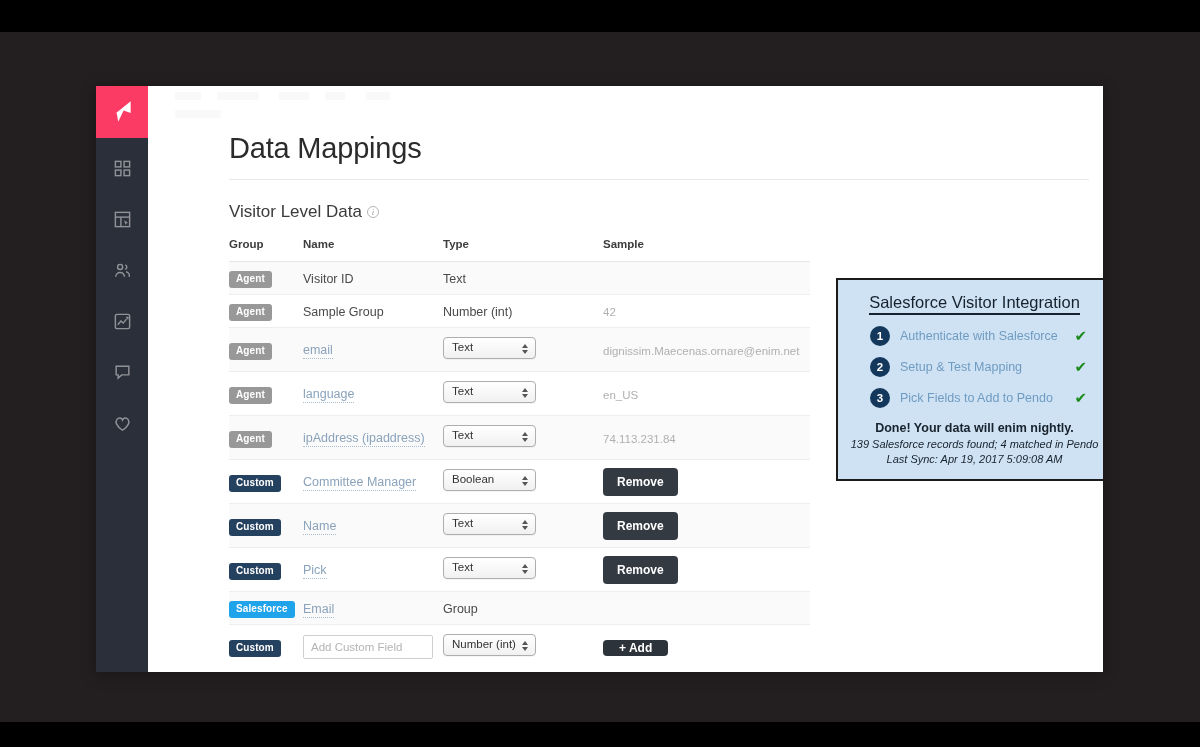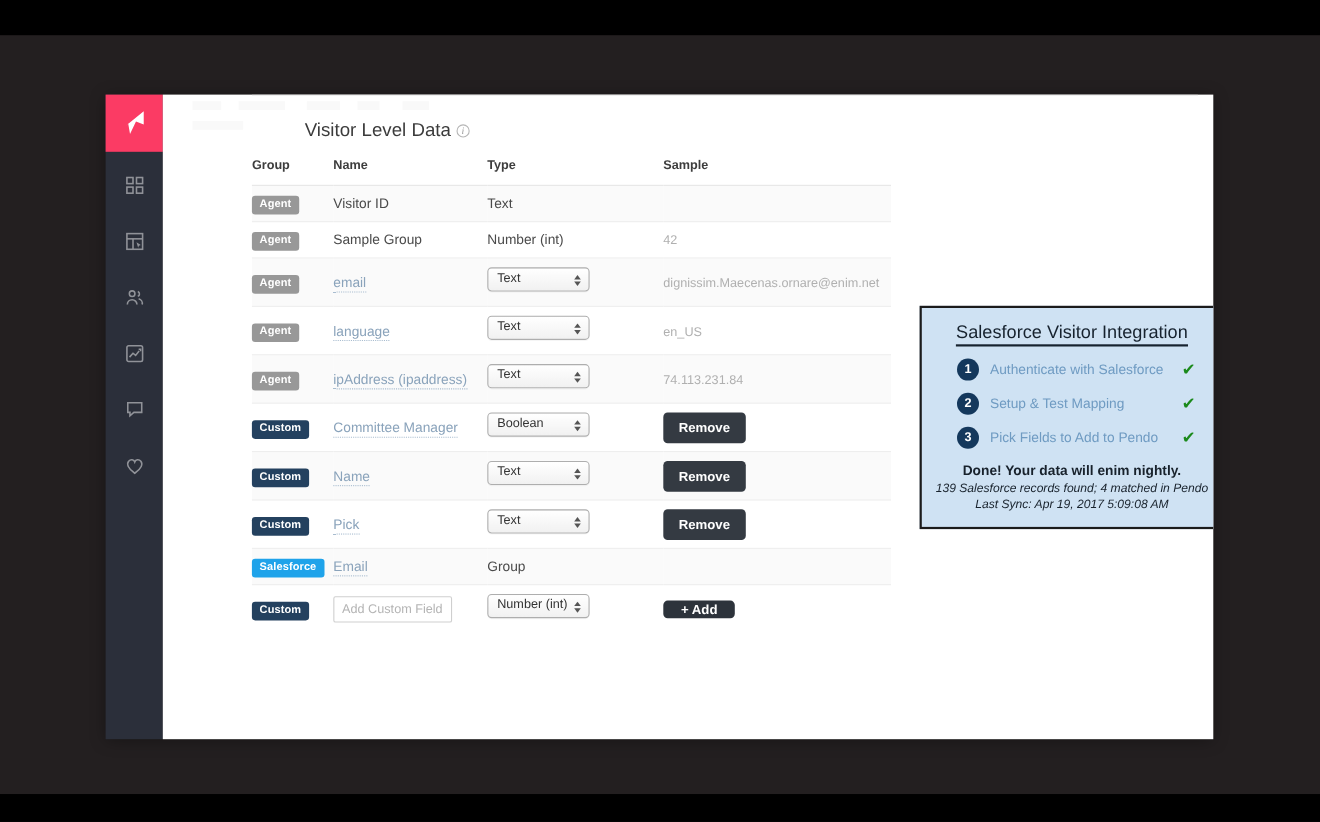--- a/index.html
+++ b/index.html
@@ -32,21 +32,21 @@
   #content { flex:1; background:#fff; position:relative; overflow:hidden; }
 
   .ghost-row { position:absolute; left:27px; top:6px; height:9px; width:290px; opacity:.035; }
   .ghost-row span { display:inline-block; height:8px; background:#666; margin-right:16px; vertical-align:top; }
 
   .page-title { font-size:29px; font-weight:400; color:#2b2b2b; letter-spacing:-.2px;
                 padding:46px 0 14px 81px; }
   .title-rule { height:1px; background:#e8e8e8; margin:0 14px 0 81px; }
 
   .section-head { padding:22px 0 0 81px; font-size:17px; color:#3b3b3b; font-weight:400;
-                  display:flex; align-items:center; gap:5px;margin-left:48px; }
+                  display:flex; align-items:center; gap:5px; }
   .info-ico { width:12px; height:12px; border:1px solid #b6b6b6; border-radius:50%;
               color:#9b9b9b; font-size:9px; line-height:10px; text-align:center;
               font-family:"Liberation Serif",serif; font-style:italic; cursor:pointer; }
 
   
   table.map { border-collapse:collapse; margin-left:81px; margin-top:16px; width:581px; table-layout:fixed; }
   table.map th { text-align:left; font-size:11.5px; color:#3d3d3d; font-weight:bold;
                  padding:0 0 11px 0; border-bottom:1px solid #e6e6e6; }
   table.map td { padding:0; vertical-align:middle; border-bottom:1px solid #eeeeee; }
   .col-group { width:74px; }
@@ -80,21 +80,21 @@
                  display:flex; flex-direction:column; align-items:center; justify-content:center; gap:2px; }
   .sel .arrows i { display:block; width:0; height:0; border-left:3.5px solid transparent;
                    border-right:3.5px solid transparent; }
   .sel .arrows i.up { border-bottom:4px solid #555; }
   .sel .arrows i.dn { border-top:4px solid #555; }
 
   .btn-dark { display:inline-block; background:#343a42; color:#fff; font-size:12px; font-weight:bold;
               border:none; border-radius:4px; padding:8px 14px; cursor:pointer; line-height:1; }
   .btn-add  { background:#2d333b; padding:2px 16px; }
 
-  .addinput { width:108px; height:24px; border:1px solid #cfcfcf; border-radius:2px;
+  .addinput { width:130px; height:24px; border:1px solid #cfcfcf; border-radius:2px;
               background:#fff; font-size:11.5px; color:#333; padding:0 7px;
               font-family:"Liberation Sans",sans-serif; }
   .addinput::placeholder { color:#b4b4b4; }
 
   
   #sfpanel { position:absolute; left:688px; top:192px; width:277px; background:#cfe2f3;
              border:2px solid #1b1b1b; padding:13px 10px 14px; }
   #sfpanel .sf-title { text-align:center; font-size:16.5px; color:#16222e; font-weight:400;
                        border-bottom:2px solid #16222e; display:inline-block;
                        padding-bottom:1px; margin-bottom:11px; }
@@ -178,20 +178,21 @@
     </div>
 
     <div id="content">
 
       <div class="ghost-row">
         <span style="width:26px"></span><span style="width:42px"></span>
         <span style="width:30px"></span><span style="width:20px"></span>
         <span style="width:24px"></span><span style="width:46px"></span>
       </div>
 
+      <div class="page-title">Data Mappings</div>
       <div class="title-rule"></div>
 
       <div class="section-head">
         <span>Visitor Level Data</span>
         <span class="info-ico">i</span>
       </div>
 
       <table class="map">
         <colgroup>
           <col class="col-group">

